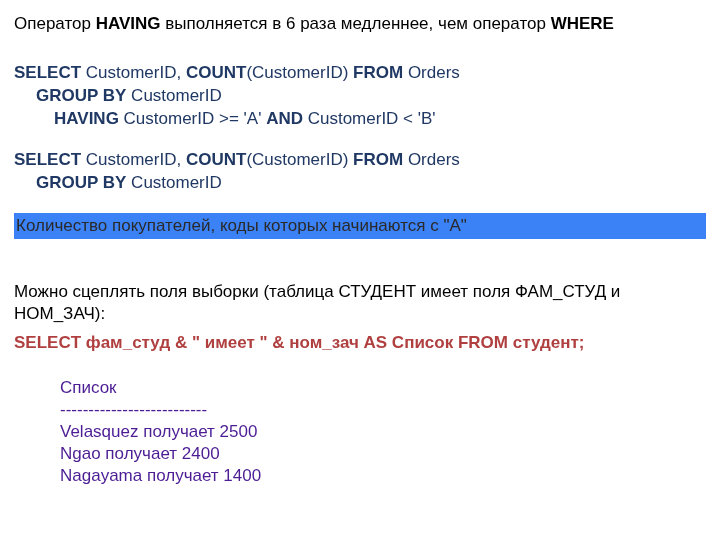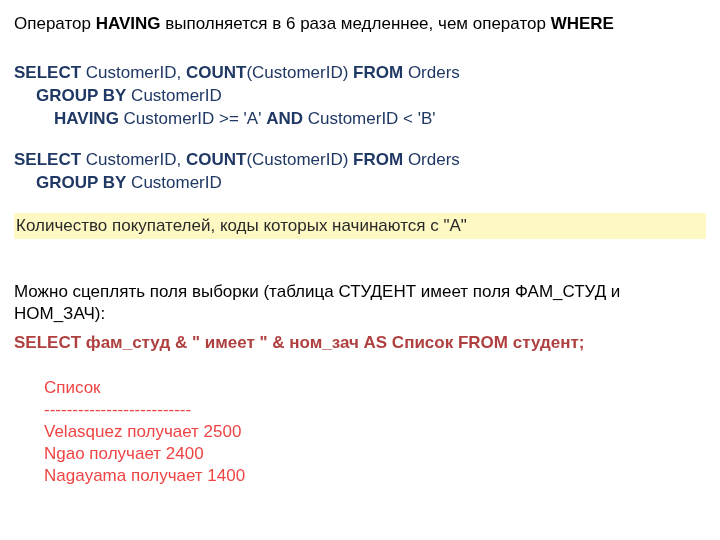--- a/index.html
+++ b/index.html
@@ -19,38 +19,38 @@
   .heading .bold { font-weight: bold; }
   .sql-block {
     color: #203864;
     margin-bottom: 18px;
     line-height: 1.35;
   }
   .sql-block .kw { font-weight: bold; }
   .indent1 { padding-left: 22px; }
   .indent2 { padding-left: 40px; }
   .highlight-bar {
-    background: #fef9c3;
+    background: #3b82f6;
     padding: 3px 0 3px 2px;
     color: #2a2a2a;
     margin-bottom: 42px;
   }
   .concat-text {
     color: #000;
     margin-bottom: 8px;
     line-height: 1.3;
   }
   .concat-sql {
     color: #b04040;
     font-weight: bold;
     margin-bottom: 24px;
   }
   .result-block {
-    margin-left: 30px;
-    color: #ef4444;
+    margin-left: 46px;
+    color: #4c1d95;
     line-height: 1.3;
   }
 </style>
 </head>
 <body>
 
 <div class="heading">
   <span>Оператор </span><span class="bold">HAVING</span><span> выполняется в 6 раза медленнее, чем оператор </span><span class="bold">WHERE</span>
 </div>
 

